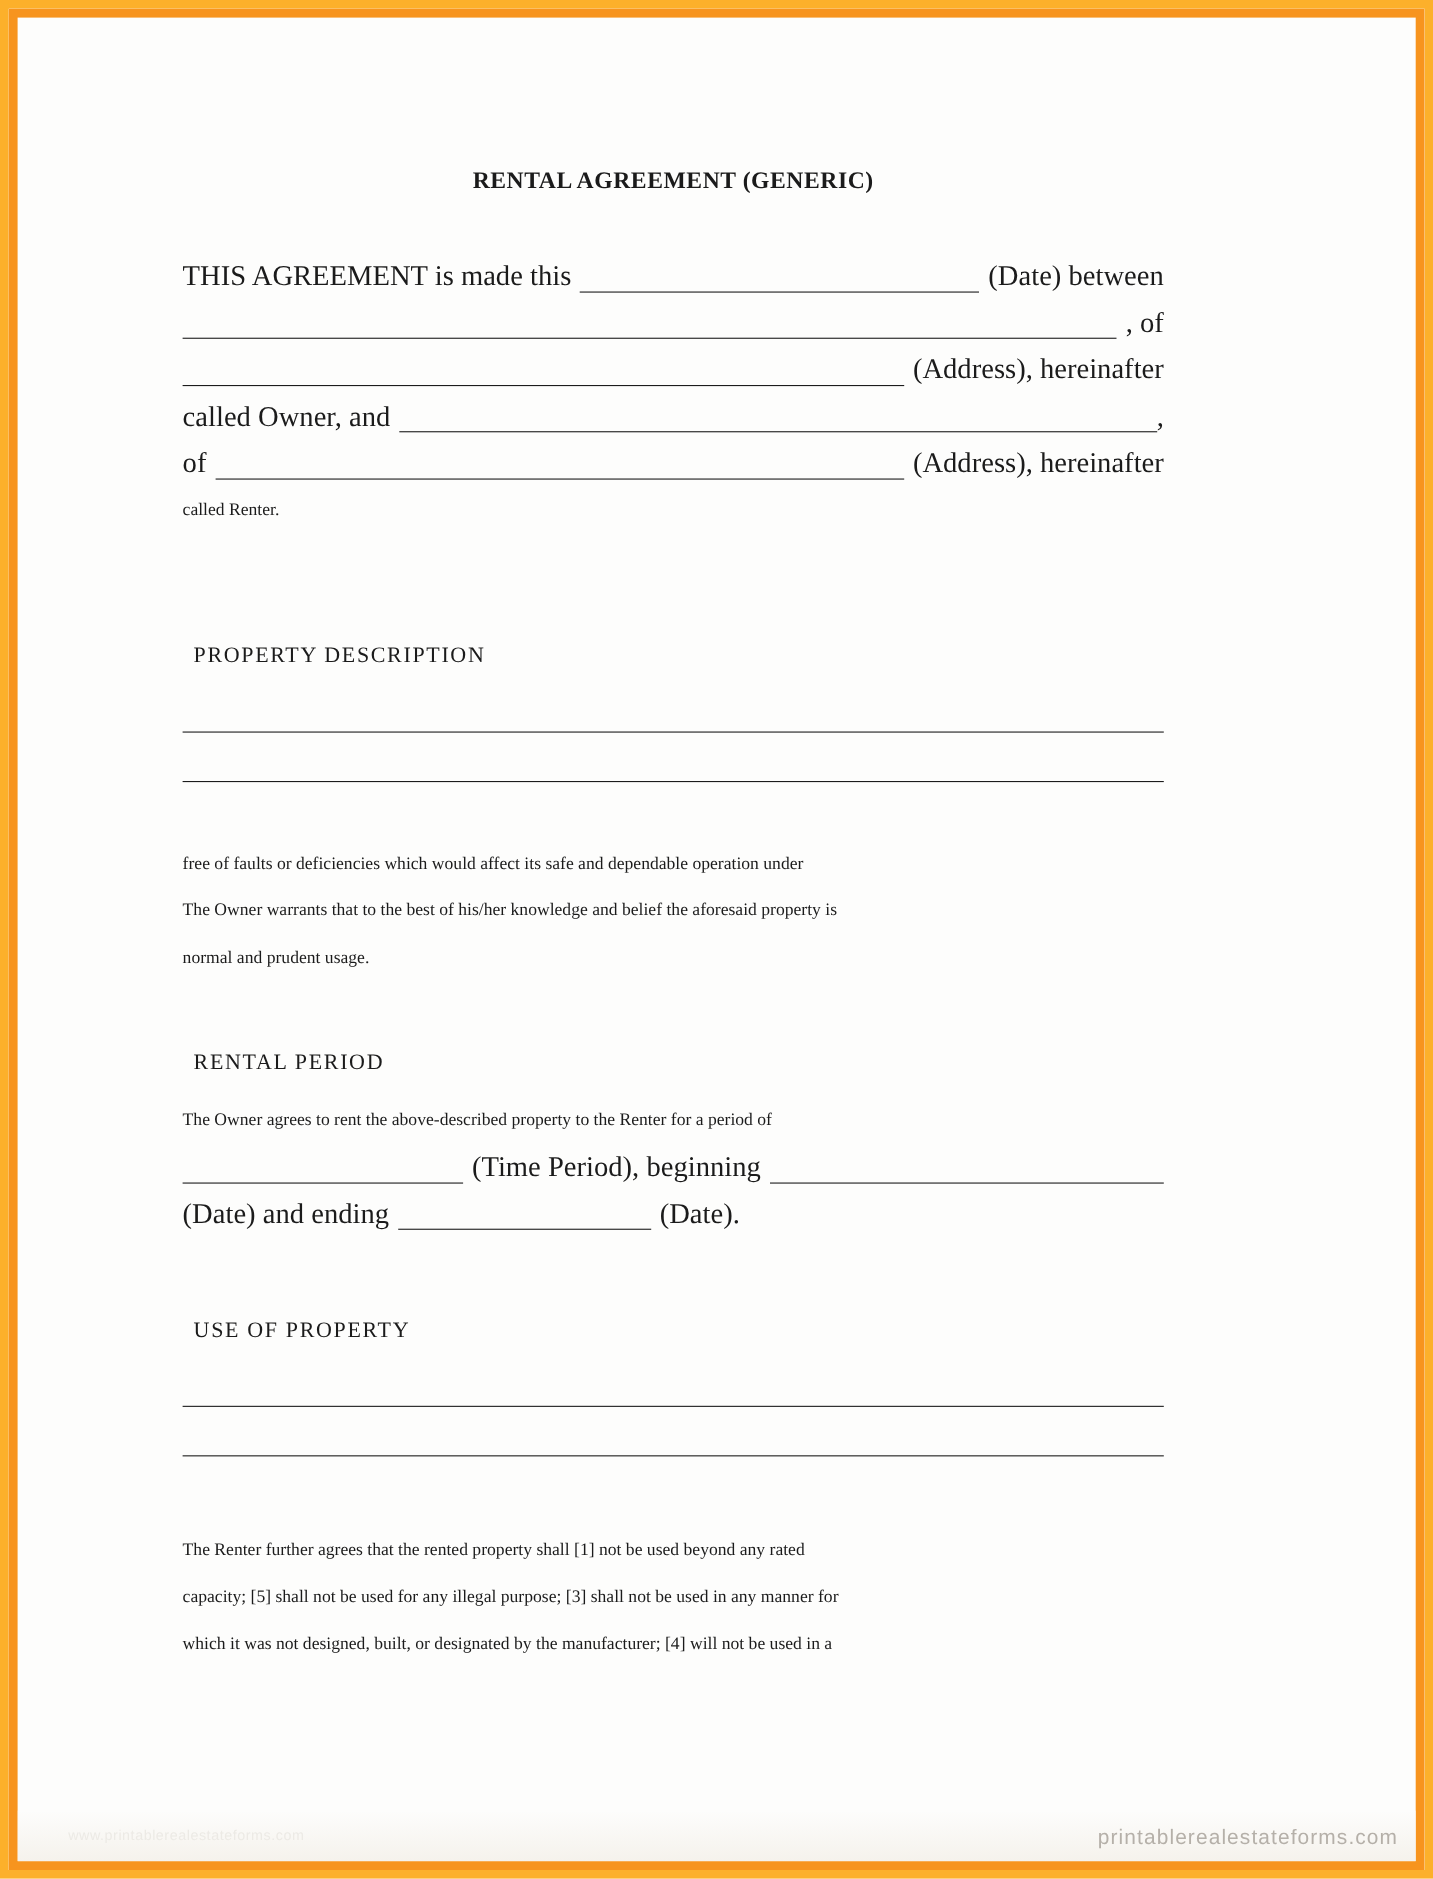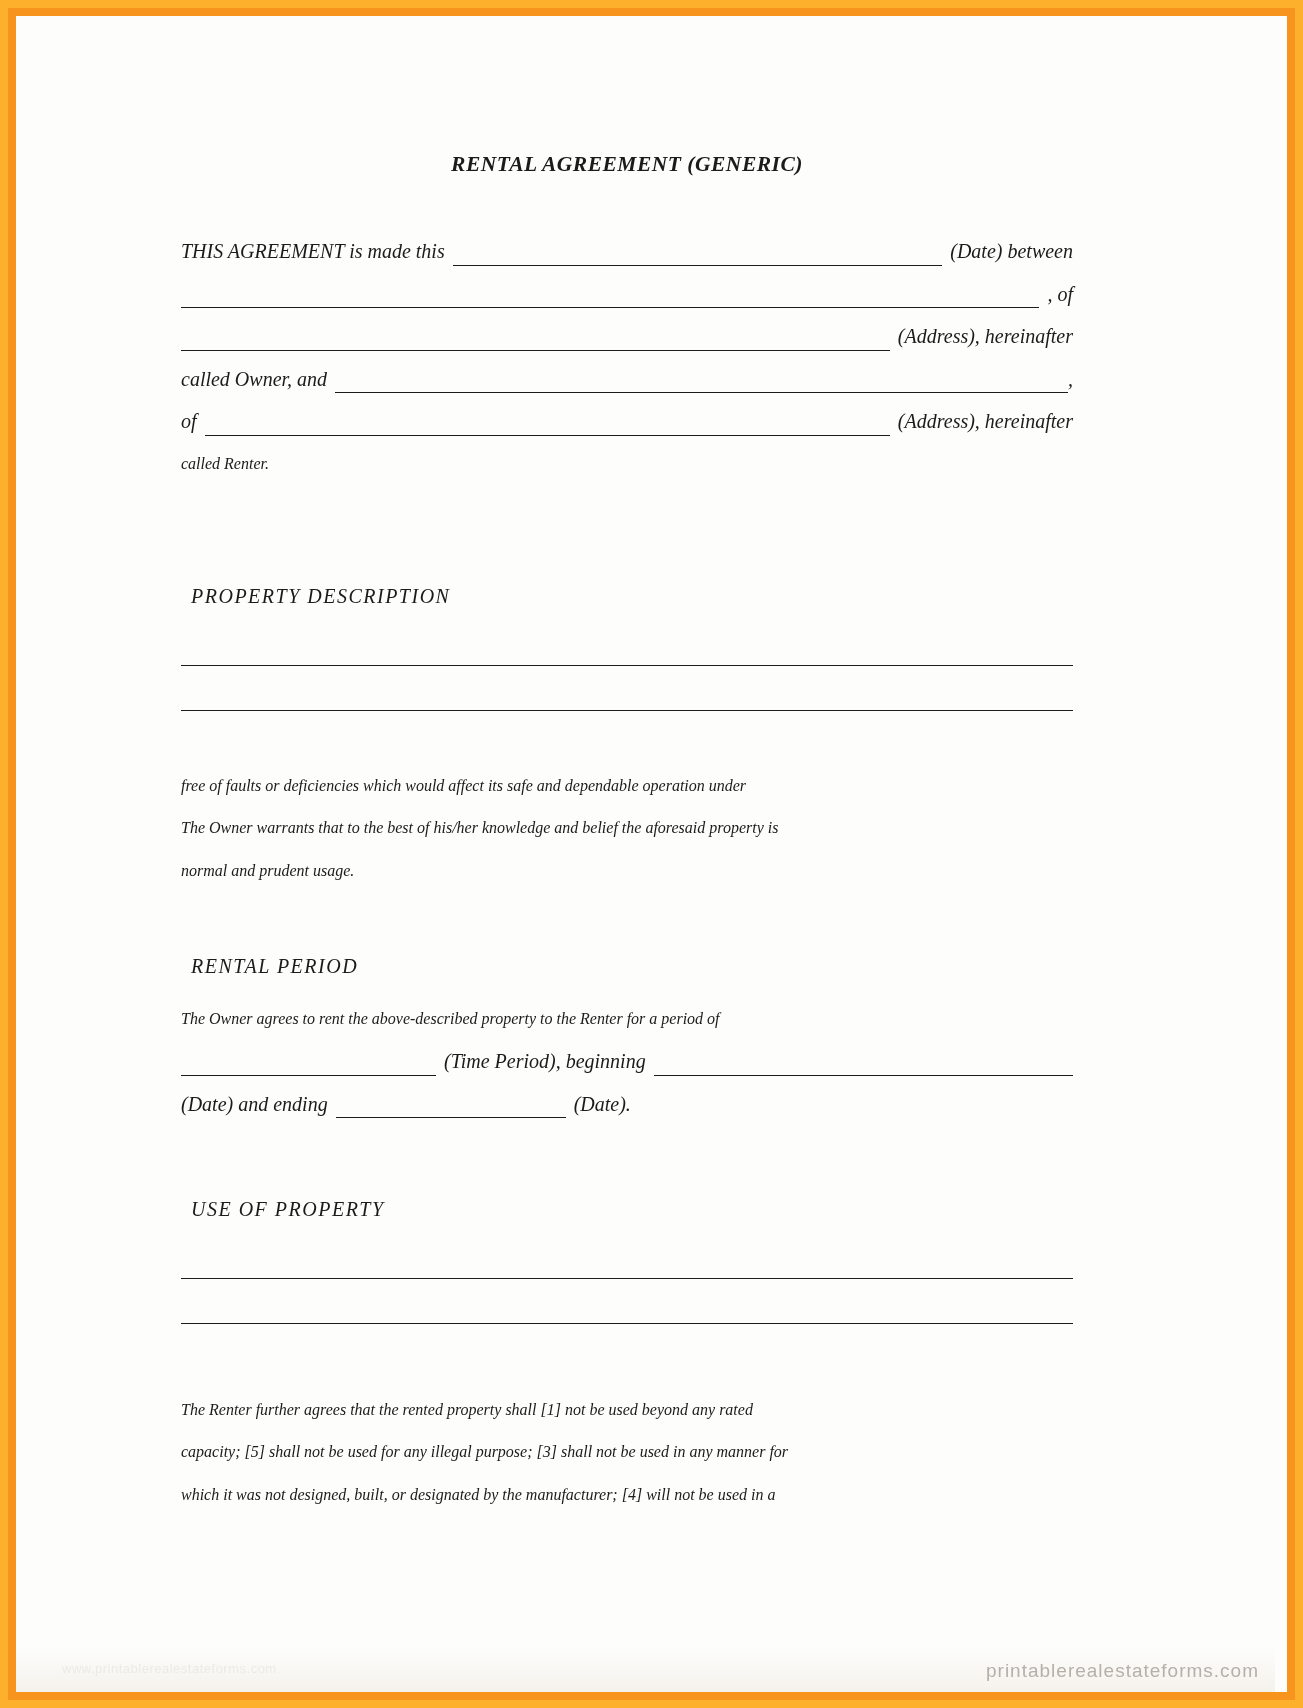--- a/index.html
+++ b/index.html
@@ -8,30 +8,30 @@
     border: 8px solid var(--border-outer, #fcb02b);
     font-family: "Liberation Serif", "DejaVu Serif", serif;
     color: #1b1b1b;
   }
   .inner {
     width: 100%; height: 100%; box-sizing: border-box;
     border: 8px solid var(--border-inner, #f7941e);
     background: #fdfdfc; position: relative; overflow: hidden;
   }
   .content {
-    position: absolute; left: 165px; top: 0; width: 892px; font-style: italic;
+    position: absolute; left: 150px; top: 0; width: 892px;
   }
   .doc-title {
     margin: 134px 0 52px 0;
     text-align: center;
     font-size: 21.5px; font-weight: bold; letter-spacing: 0.5px;
     line-height: 28px;
   }
   .para { font-size: 16px; line-height: 42.5px; }
-  .fline { display: flex; font-size: 20px; line-height: 42.5px; }
+  .fline { display: flex; font-size: 26px; line-height: 42.5px; }
   .fline span.txt { white-space: pre; }
   .blank { flex: 1 1 auto; position: relative; margin: 0 8px; }
   .blank::after {
     content: ""; position: absolute; left: 0; right: 0; bottom: 7px;
     border-bottom: 1.6px solid #1c1c1c;
   }
   .blank.ml0 { margin-left: 0; }
   .blank.mr0 { margin-right: 0; }
   .blank.w255 { flex: 0 0 255px; }
   .blank.w230 { flex: 0 0 230px; }
@@ -45,21 +45,21 @@
   .blank-rows { }
   .blank-row { height: 45px; position: relative; }
   .blank-row::after {
     content: ""; position: absolute; left: 0; right: 0; bottom: 7px;
     border-bottom: 1.6px solid #1c1c1c;
   }
   .warranty-para { margin-top: 47px; }
   .rental-lines { margin-top: 8px; }
   .terms-para { margin-top: 58px; }
   .footer-strip {
-    position: absolute; left: 0; right: 12px; bottom: 0; height: 46px;
+    position: absolute; left: 0; right: 0; bottom: 0; height: 46px;
     background: linear-gradient(#fdfdfc, #f5f2ec);
   }
   .watermark-left {
     position: absolute; left: 46px; bottom: 16px;
     font-family: "Liberation Sans", "DejaVu Sans", sans-serif;
     font-size: 13px; color: #eceae5; letter-spacing: 0.5px;
   }
   .site-name {
     position: absolute; right: 16px; bottom: 10px;
     font-family: "Liberation Sans", "DejaVu Sans", sans-serif;

